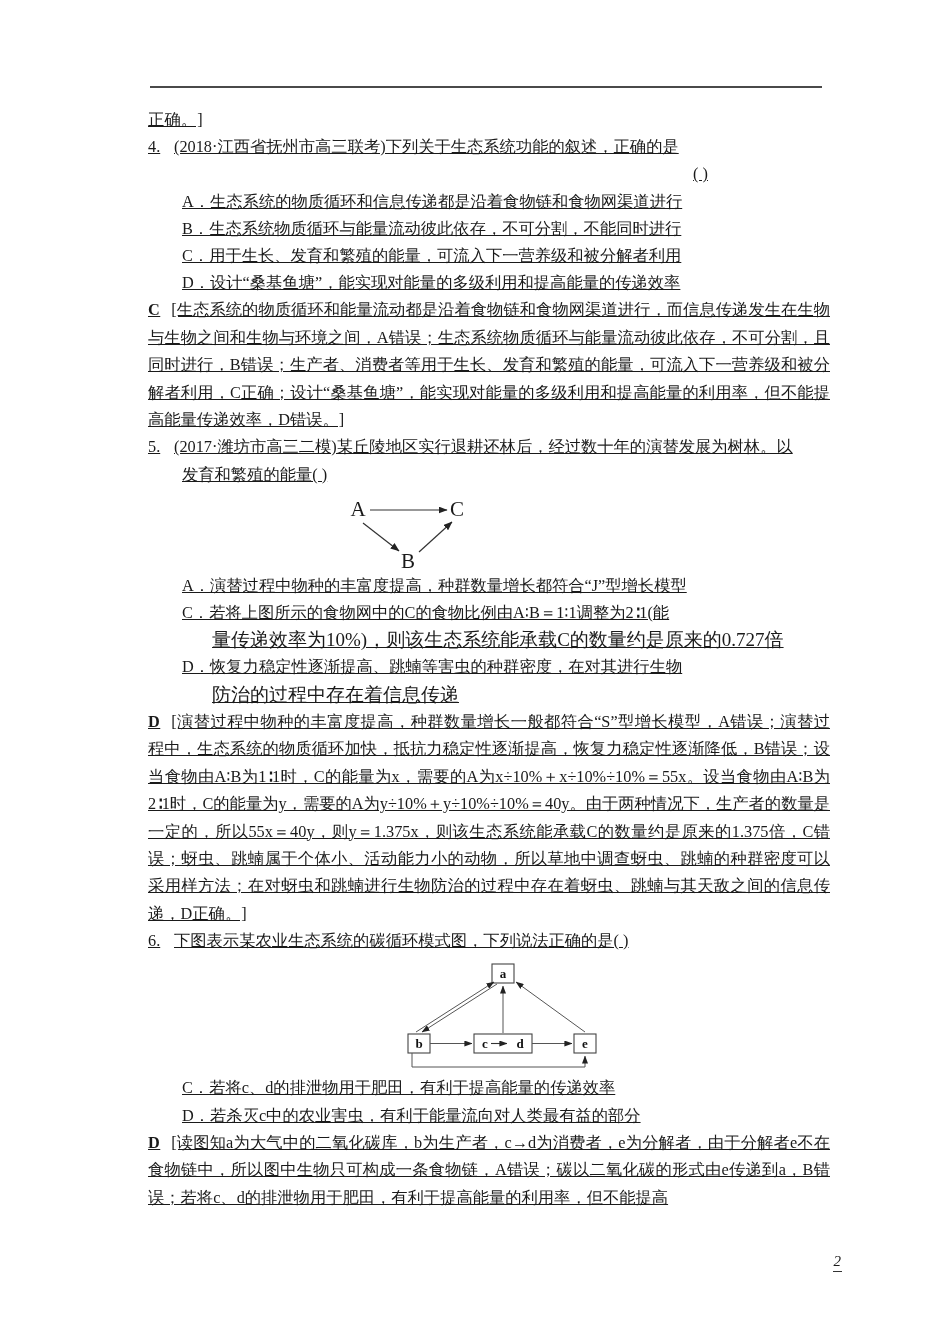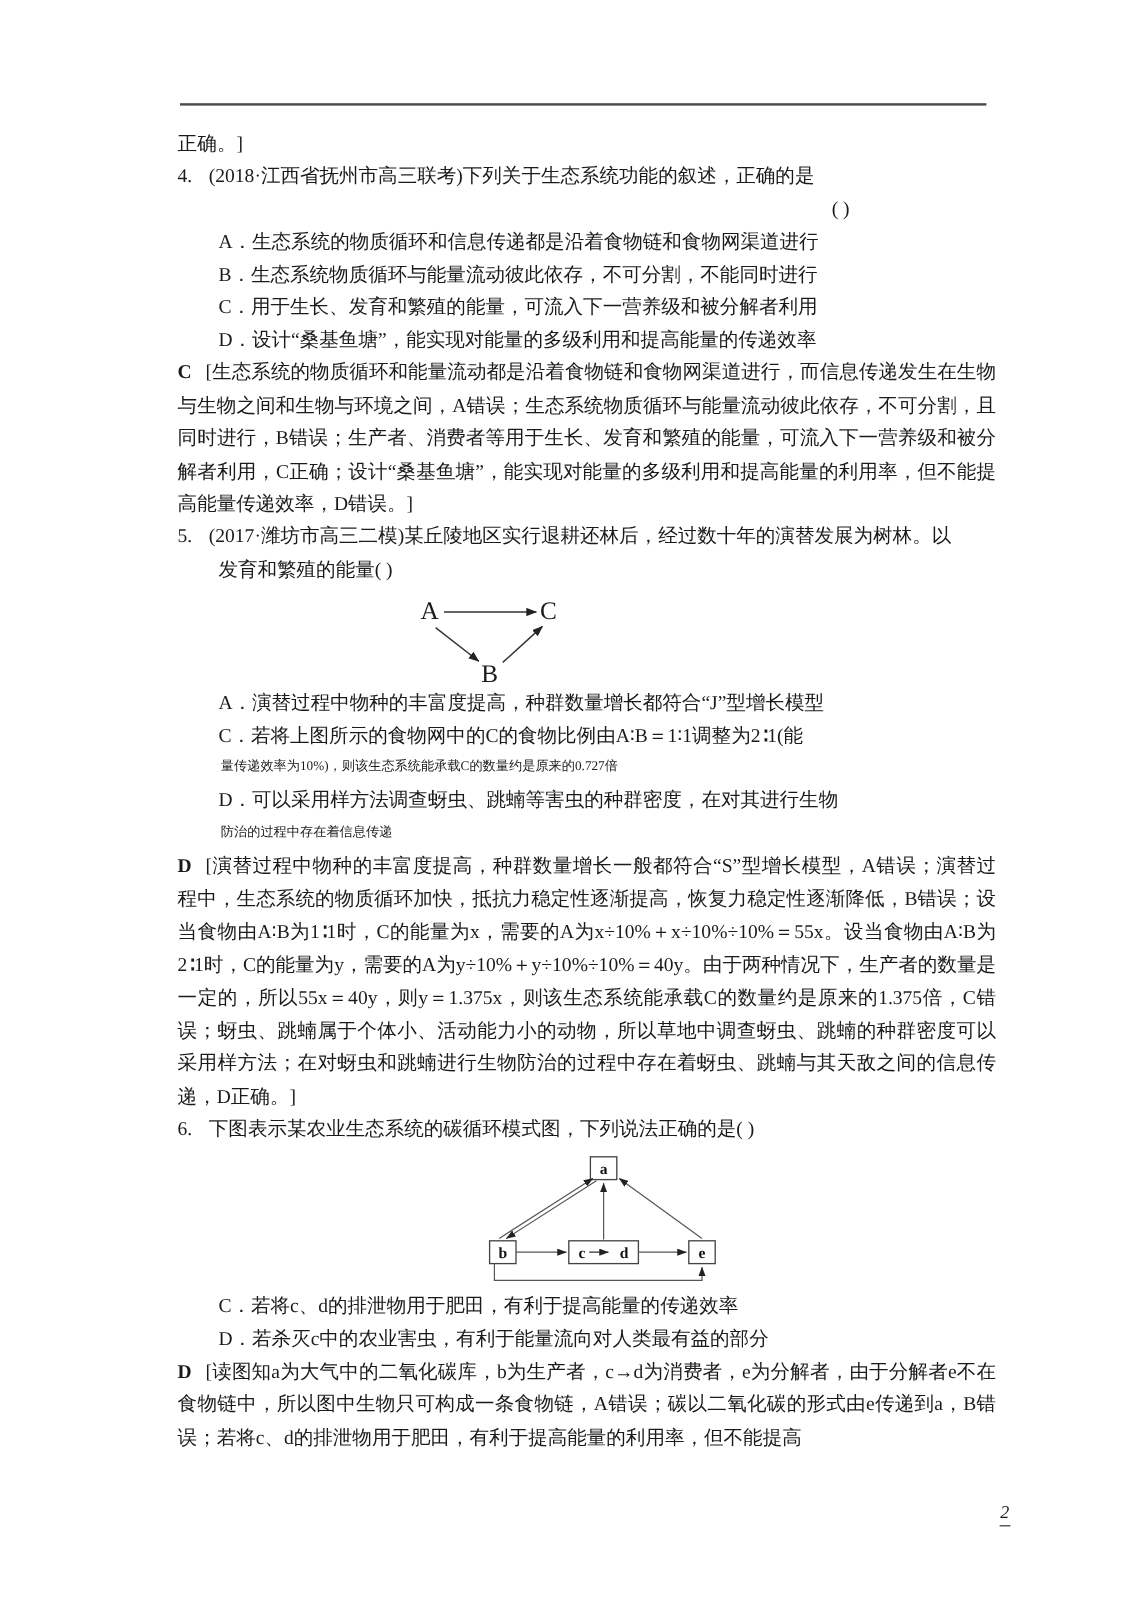--- a/index.html
+++ b/index.html
@@ -28,20 +28,21 @@
     top: 86px;
     width: 672px;
     height: 2px;
     background: #4a4a4a;
   }
   .body-block {
     position: absolute;
     left: 148px;
     top: 106px;
     width: 682px;
+    text-decoration: underline;
   }
 
   
   .line {
     font-size: 16.3px;
     line-height: 27.2px;
     letter-spacing: 0.1px;
     white-space: nowrap;
   }
 
@@ -61,22 +62,22 @@
   }
 
   
   .opt {
     margin-left: 34px;
     font-size: 16.3px;
     line-height: 27.2px;
     white-space: nowrap;
   }
   .opt-cont {
-    margin-left: 36px;
-    font-size: 11px;
+    margin-left: 64px;
+    font-size: 19px;
     line-height: 27.2px;
     white-space: nowrap;
   }
 
   
   .ans-block {
     font-size: 16.3px;
     line-height: 27.4px;
     text-align: justify;
     text-justify: inter-ideograph;
@@ -182,21 +183,21 @@
 
         <line x1="19" y1="29" x2="55" y2="57" stroke="#333" stroke-width="1.2" marker-end="url(#ah1)"></line>
 
         <line x1="75" y1="58" x2="108" y2="28" stroke="#333" stroke-width="1.2" marker-end="url(#ah1)"></line>
       </svg>
     </div>
 
     <div class="opt">A．演替过程中物种的丰富度提高，种群数量增长都符合“J”型增长模型</div>
     <div class="opt">C．若将上图所示的食物网中的C的食物比例由A∶B＝1∶1调整为2∶1(能</div>
     <div class="opt-cont">量传递效率为10%)，则该生态系统能承载C的数量约是原来的0.727倍</div>
-    <div class="opt">D．可以采用样方法调查蚜虫、跳蝻等害虫的种群密度，在对其进行生物</div>
+    <div class="opt">D．恢复力稳定性逐渐提高、跳蝻等害虫的种群密度，在对其进行生物</div>
     <div class="opt-cont">防治的过程中存在着信息传递</div>
 
     <div class="ans-block">
       <span class="ans-letter">D</span><span class="ans-gap"></span><span>[演替过程中物种的丰富度提高，种群数量增长一般都符合“S”型增长模型，A错误；演替过程中，生态系统的物质循环加快，抵抗力稳定性逐渐提高，恢复力稳定性逐渐降低，B错误；设当食物由A∶B为1∶1时，C的能量为x，需要的A为x÷10%＋x÷10%÷10%＝55x。设当食物由A∶B为2∶1时，C的能量为y，需要的A为y÷10%＋y÷10%÷10%＝40y。由于两种情况下，生产者的数量是一定的，所以55x＝40y，则y＝1.375x，则该生态系统能承载C的数量约是原来的1.375倍，C错误；蚜虫、跳蝻属于个体小、活动能力小的动物，所以草地中调查蚜虫、跳蝻的种群密度可以采用样方法；在对蚜虫和跳蝻进行生物防治的过程中存在着蚜虫、跳蝻与其天敌之间的信息传递，D正确。]</span>
     </div>
 
     <div class="q-row">
       <span class="q-num">6.</span>
       <span class="q-text">下图表示某农业生态系统的碳循环模式图，下列说法正确的是(      )</span>
     </div>

